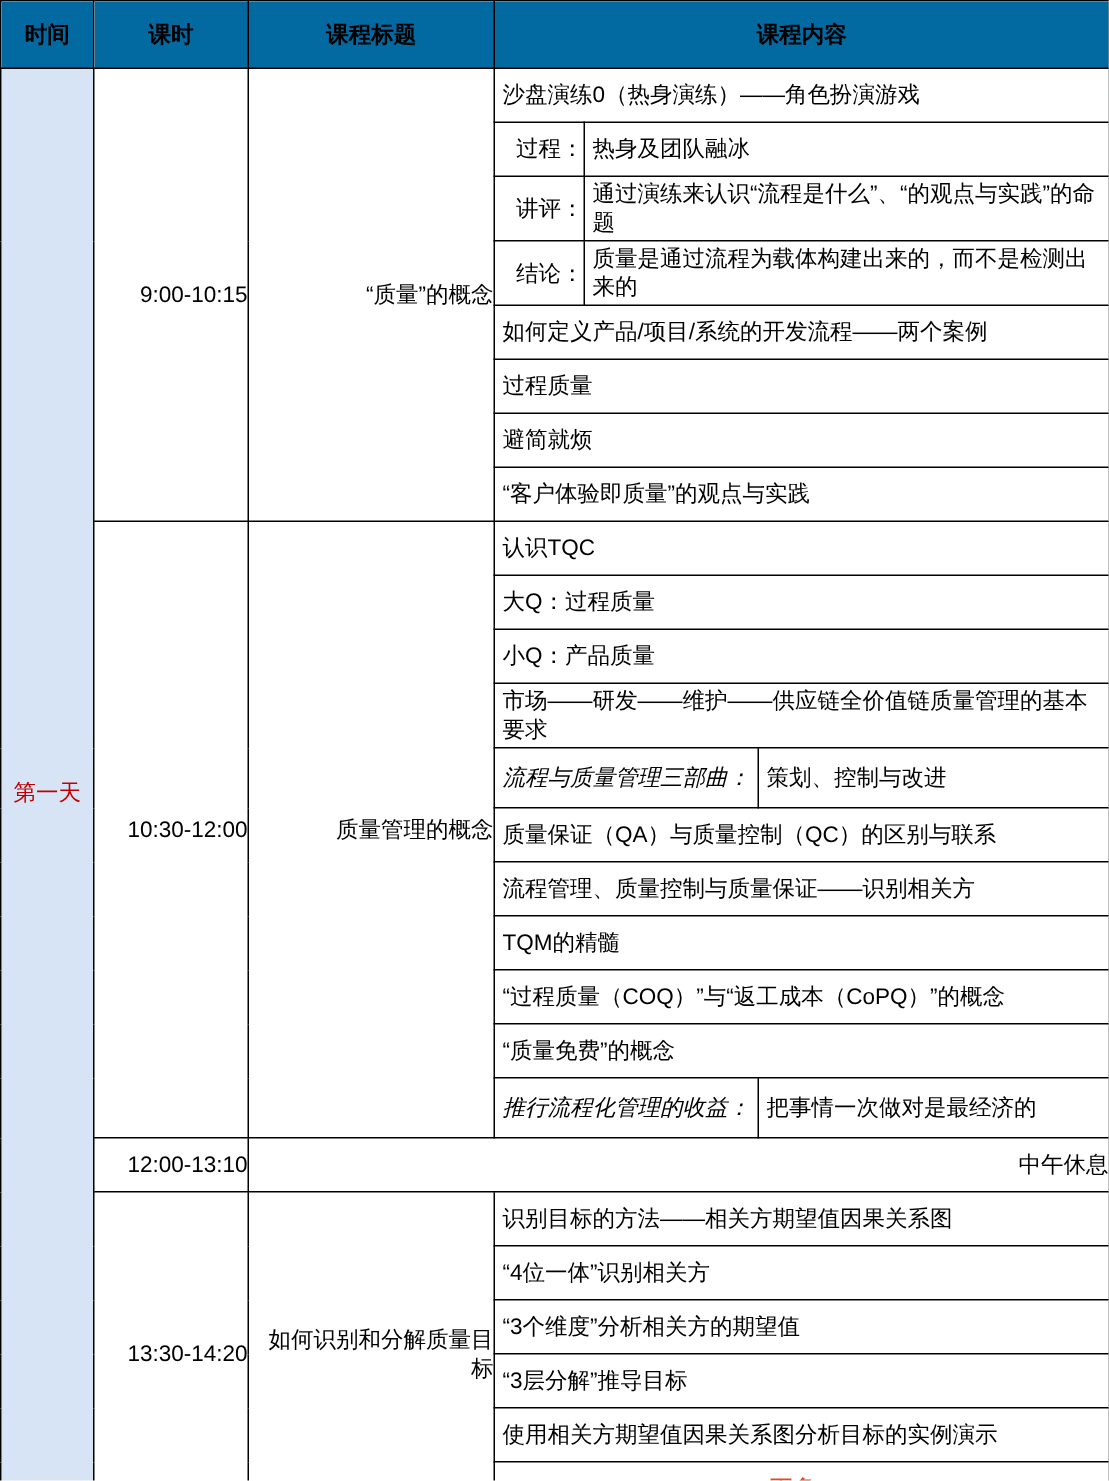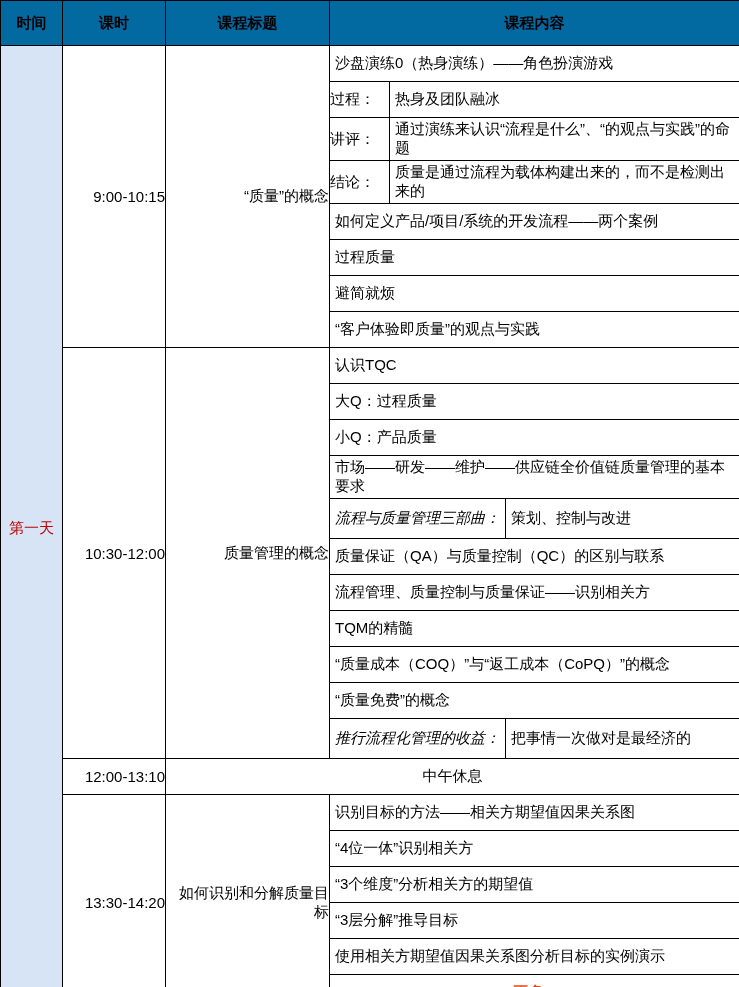--- a/index.html
+++ b/index.html
@@ -28,23 +28,23 @@
   }
   tr.body-row{height:36px;}
   td.day-cell{
     background:#D6E4F6;
     color:#C00000;
     text-align:center;
     font-size:15px;
   }
   td.time-cell,td.title-cell{text-align:right;}
   td.content-cell{text-align:left;padding:2px 5px;margin-top:14px;}
-  td.sub-label-narrow{text-align:left;}
+  td.sub-label-narrow{text-align:right;}
   td.sub-label-wide{text-align:left;padding:10px 5px;font-style:italic;}
-  td.break-cell{text-align:center;}
+  td.break-cell{text-align:right;}
   td.more-cell{
     text-align:center;
     color:#E8491D;
     font-weight:bold;
   }
 </style>
 </head>
 <body>
 
 <table class="schedule">
@@ -118,21 +118,21 @@
     <tr class="body-row">
       <td class="content-cell" colspan="3">质量保证（QA）与质量控制（QC）的区别与联系</td>
     </tr>
     <tr class="body-row">
       <td class="content-cell" colspan="3">流程管理、质量控制与质量保证——识别相关方</td>
     </tr>
     <tr class="body-row">
       <td class="content-cell" colspan="3">TQM的精髓</td>
     </tr>
     <tr class="body-row">
-      <td class="content-cell" colspan="3">“质量成本（COQ）”与“返工成本（CoPQ）”的概念</td>
+      <td class="content-cell" colspan="3">“过程质量（COQ）”与“返工成本（CoPQ）”的概念</td>
     </tr>
     <tr class="body-row">
       <td class="content-cell" colspan="3">“质量免费”的概念</td>
     </tr>
     <tr class="body-row">
       <td class="sub-label-wide" colspan="2">推行流程化管理的收益：</td>
       <td class="content-cell">把事情一次做对是最经济的</td>
     </tr>
 
     <tr class="body-row">

